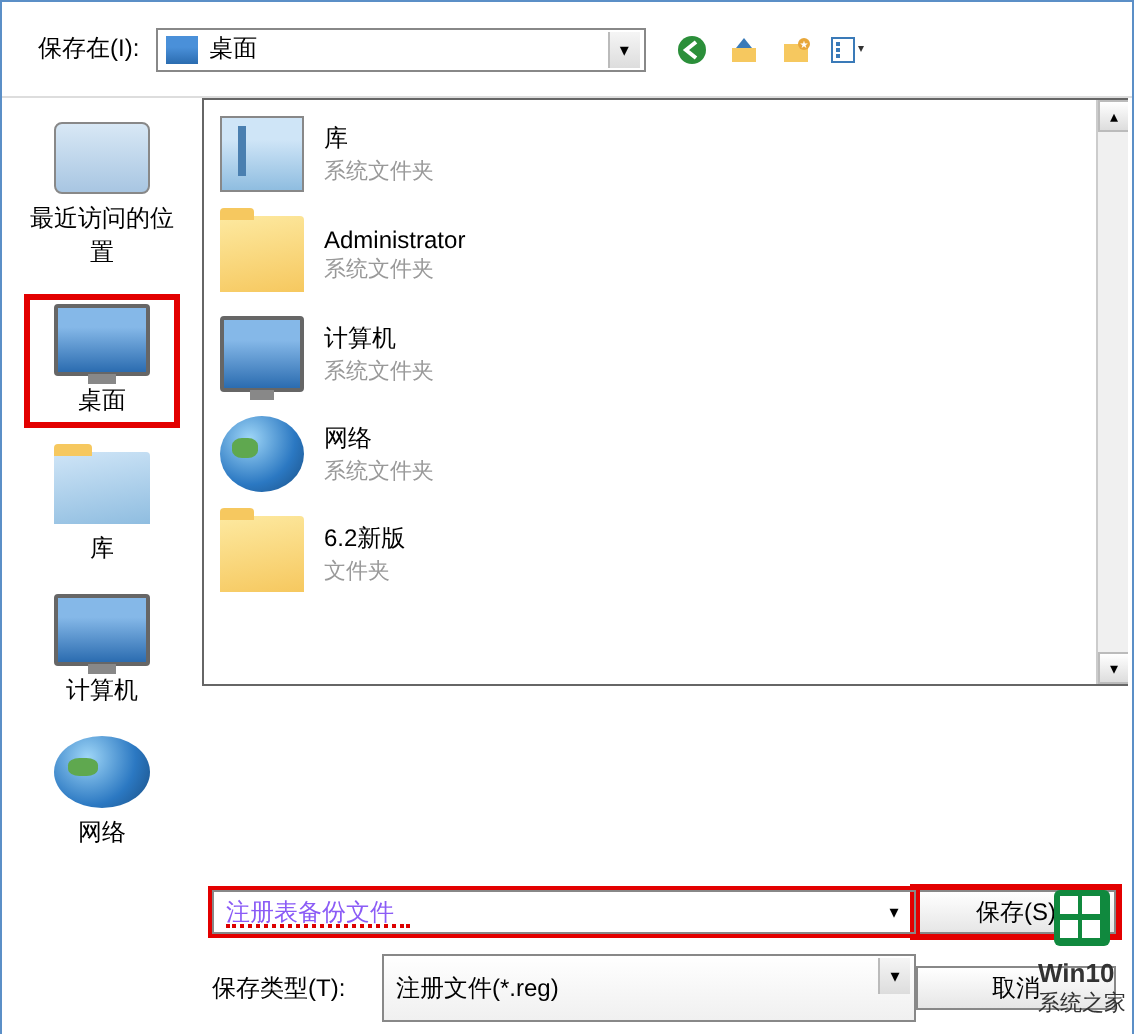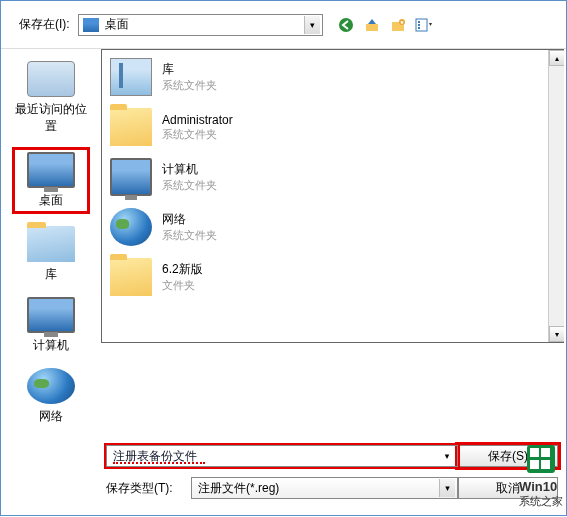--- a/index.html
+++ b/index.html
@@ -28,24 +28,24 @@
     .file-item { display: flex; align-items: center; height: 50px; padding: 0 8px; }
     .file-item .fi-icon { width: 42px; height: 38px; margin-right: 10px; flex-shrink: 0; }
     .file-item .fi-text .name { font-size: 12px; }
     .file-item .fi-text .sub { font-size: 11px; color: #999; }
     .bottom-controls { padding: 8px 8px 6px 105px; }
     .ctrl-row { display: flex; align-items: center; margin-bottom: 10px; }
     .ctrl-label { width: 85px; font-size: 12px; }
     .filename-input { flex: 1; height: 22px; border: 1px solid #888; padding: 0 6px; font-size: 12px; position: relative; display:flex; align-items:center; }
     .filename-input .dd { position:absolute; right:2px; top:1px; width:16px; height:18px; display:flex;align-items:center;justify-content:center; }
     .filename-input .dd::after { content:"▾"; font-size:9px; }
-    .filename-input .txt { color: #0f172a; }
+    .filename-input .txt { color: #8b5cf6; }
     .underline { position:absolute; left:6px; bottom:2px; height:1px; border-bottom: 2px dotted #d00; width: 92px; }
     .filename-input.highlighted { outline: 2px solid #e30000; }
-    .filetype-combo { flex: 1; height: 22px; border: 1px solid #888; padding: 4px 6px; font-size: 12px; background: linear-gradient(#fff,#f0f0f0); position: relative; display:flex; align-items:center; }
+    .filetype-combo { flex: 1; height: 22px; border: 1px solid #888; padding: 16px 6px; font-size: 12px; background: linear-gradient(#fff,#f0f0f0); position: relative; display:flex; align-items:center; }
     .filetype-combo .dd { position:absolute; right:2px; top:1px; width:16px; height:18px; display:flex;align-items:center;justify-content:center; background:linear-gradient(#f5f5f5,#ddd); border-left:1px solid #bbb;}
     .filetype-combo .dd::after { content:"▾"; font-size:9px; }
     .btn { width: 100px; height: 22px; margin-left: 0; font-size: 12px; background: linear-gradient(#fff,#e6e6e6); border: 1px solid #888; cursor: pointer; }
     .btn.highlighted { outline: 3px solid #e30000; }
     .watermark { position: absolute; right: 4px; bottom: 8px; display: flex; align-items: center; gap: 6px; font-size: 13px; color: #333; font-weight: bold; flex-direction: column; }
     .watermark .logo { width: 28px; height: 28px; background: #10893e; border-radius: 3px; display:flex; flex-wrap:wrap; padding:3px; gap:2px;}
     .watermark .logo span { width:9px; height:9px; background:#fff; }
     .folder-icon { background: linear-gradient(170deg, #fde9a0 0%, #f6c85f 100%); border-radius: 2px 2px 0 0; position: relative; }
     .folder-icon::before { content:""; position:absolute; left:0; top:-4px; width:40%; height:6px; background:#f6c85f; border-radius:2px 2px 0 0;}
     .monitor-icon { background: linear-gradient(to bottom, #85b8e8 30%, #2b6cb0 100%); border: 2px solid #666; border-radius: 2px; position: relative; }

